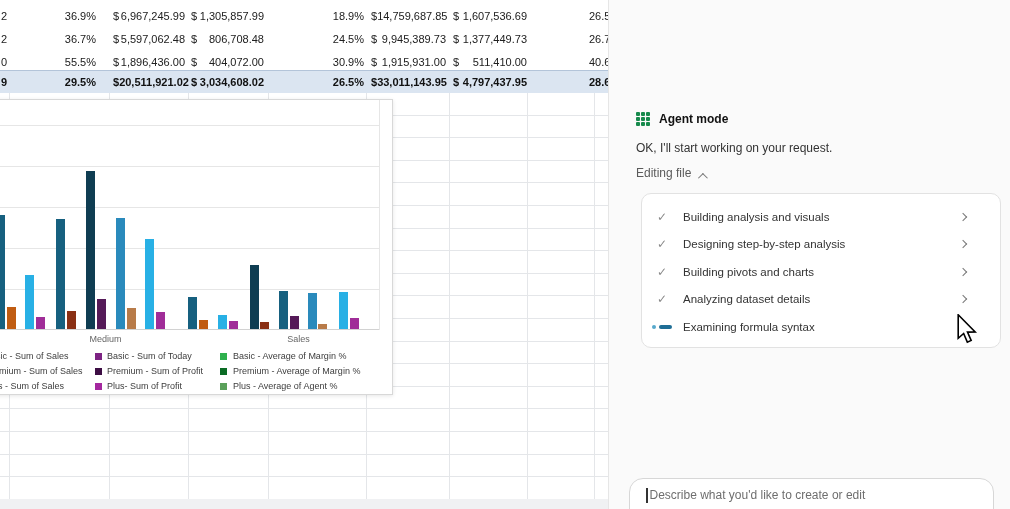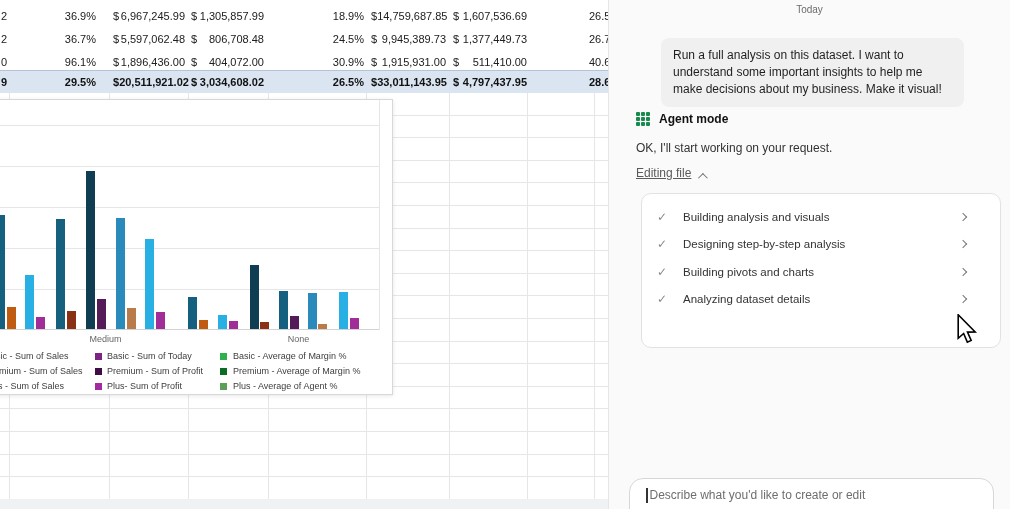--- a/index.html
+++ b/index.html
@@ -33,21 +33,21 @@
   
   .panel{position:absolute;left:608px;top:0;width:402px;height:509px;background:#fafafa;border-left:1px solid #e6e6e6;box-sizing:border-box;color:#242424;}
   .today{position:absolute;top:4px;left:0;width:100%;text-align:center;font-size:10px;color:#6c6c6c;}
   .bubble{position:absolute;left:52px;top:38px;width:303px;background:#f0f0f0;border-radius:8px;
     padding:9px 12px;font-size:12px;line-height:17px;color:#1f1f1f;box-sizing:border-box;}
   .agent-head{position:absolute;left:27px;top:112px;display:flex;align-items:center;gap:9px;}
   .grid-icon{width:14px;height:14px;display:grid;grid-template-columns:repeat(3,1fr);grid-template-rows:repeat(3,1fr);gap:1px;}
   .grid-icon span{background:#178a4c;border-radius:1px;}
   .agent-title{font-size:12px;font-weight:bold;color:#111;}
   .agent-reply{position:absolute;left:27px;top:141px;font-size:12px;color:#333;}
-  .editing{position:absolute;left:27px;top:166px;font-size:12px;color:#5a5a5a;display:flex;align-items:flex-end;gap:7px;text-decoration:underline;}
+  .editing{position:absolute;left:27px;top:166px;font-size:12px;color:#5a5a5a;display:flex;align-items:flex-end;gap:7px;}
   .chev-up{width:6px;height:6px;border-top:1.5px solid #777;border-right:1.5px solid #777;transform:rotate(-45deg) translateY(2px);}
   .task-card{position:absolute;left:32px;top:193px;width:360px;height:155px;background:#fff;border:1px solid #e2e2e2;border-radius:10px;box-sizing:border-box;padding:9px 0;}
   .task{position:relative;height:27.5px;display:flex;align-items:center;}
   .task .check{position:absolute;left:15px;width:16px;color:#8a8a8a;font-size:12px;font-family:"DejaVu Sans",sans-serif;}
   .task .label{position:absolute;left:41px;font-size:11.5px;color:#333;}
   .task .chev{position:absolute;right:34px;width:5px;height:5px;border-top:1.3px solid #777;border-right:1.3px solid #777;transform:rotate(45deg);}
   .spin{position:absolute;left:10px;display:flex;align-items:center;gap:3px;}
   .spin .dot{width:4px;height:4px;border-radius:2px;background:#57a8cc;}
   .spin .dash{width:13px;height:4px;border-radius:2px;background:#1f6e96;}
   .chat-input{position:absolute;left:20px;top:478px;width:365px;height:46px;background:#fff;border:1px solid #d7d7d7;border-radius:14px;box-sizing:border-box;padding:9px 0 0 16px;font-size:12px;color:#6e6e6e;display:flex;align-items:flex-start;gap:2px;}
@@ -130,21 +130,21 @@
             <span>9,945,389.73</span>
           </div>
           <div class="cell money" style="left: 453px; width: 74px;">
             <span>$</span>
             <span>1,377,449.73</span>
           </div>
           <div class="cell" style="left: 589px; width: 30px;">26.7%</div>
         </div>
         <div class="row" style="top: 51px;">
           <div class="cell" style="left: 1px; width: 12px;">0</div>
-          <div class="cell r" style="left: 50px; width: 46px;">96.1%</div>
+          <div class="cell r" style="left: 50px; width: 46px;">55.5%</div>
           <div class="cell money" style="left: 113px; width: 72px;">
             <span>$</span>
             <span>1,896,436.00</span>
           </div>
           <div class="cell money" style="left: 191px; width: 73px;">
             <span>$</span>
             <span>404,072.00</span>
           </div>
           <div class="cell r" style="left: 320px; width: 44px;">30.9%</div>
           <div class="cell money" style="left: 371px; width: 75px;">
@@ -210,21 +210,21 @@
           <div class="bar" style="left: 289px; height: 7px; background: rgb(138, 48, 20);"></div>
           <div class="bar" style="left: 308px; height: 38px; background: rgb(22, 96, 127);"></div>
           <div class="bar" style="left: 319px; height: 13px; background: rgb(85, 26, 88);"></div>
           <div class="bar" style="left: 337px; height: 36px; background: rgb(42, 138, 188);"></div>
           <div class="bar" style="left: 347px; height: 5px; background: rgb(184, 123, 73);"></div>
           <div class="bar" style="left: 368px; height: 37px; background: rgb(40, 176, 229);"></div>
           <div class="bar" style="left: 379px; height: 11px; background: rgb(160, 45, 152);"></div>
         </div>
       <div id="cat-labels">
           <div class="cat-label" style="left: 130px;">Medium</div>
-          <div class="cat-label" style="left: 323px;">None</div>
+          <div class="cat-label" style="left: 323px;">Sales</div>
         </div>
       <div id="legend">
           <div class="lg-row" style="top: 251px; left: 0px; width: 423px;">
             <span class="lg-tx" style="left: 14px;">Basic - Sum of Sales</span>
           </div>
           <div class="lg-row" style="top: 251px; left: 0px; width: 423px;">
             <span class="lg-sw" style="left: 124px; background: rgb(125, 35, 131);"></span>
             <span class="lg-tx" style="left: 136px;">Basic  - Sum of Today</span>
           </div>
           <div class="lg-row" style="top: 251px; left: 0px; width: 423px;">
@@ -251,25 +251,21 @@
           </div>
           <div class="lg-row" style="top: 281px; left: 0px; width: 423px;">
             <span class="lg-sw" style="left: 249px; background: rgb(90, 160, 90);"></span>
             <span class="lg-tx" style="left: 262px;">Plus  - Average of Agent %</span>
           </div>
         </div>
     </div>
   </div>
 
   <div class="panel">
-    <div class="today">Today</div>
-
-    <div class="bubble">
-      <span>Run a full analysis on this dataset. I want to understand some important insights to help me make decisions about my business. Make it visual!</span>
-    </div>
+
 
     <div class="agent-head">
       <div class="grid-icon">
         <span></span>
           <span></span>
           <span></span>
           <span></span>
           <span></span>
           <span></span>
           <span></span>
@@ -298,20 +294,28 @@
           <span class="chev"></span>
         </div>
         <div class="task">
           <span class="check">✓</span>
           <span class="label">Building pivots and charts</span>
           <span class="chev"></span>
         </div>
         <div class="task">
           <span class="check">✓</span>
           <span class="label">Analyzing dataset details</span>
+          <span class="chev"></span>
+        </div>
+        <div class="task">
+          <span class="spin">
+            <span class="dot"></span>
+            <span class="dash"></span>
+          </span>
+          <span class="label">Examining formula syntax</span>
           <span class="chev"></span>
         </div>
       </div>
 
     <div class="chat-input">
       <span class="caret"></span>
       <span>Describe what you'd like to create or edit</span>
     </div>
   </div>
 

